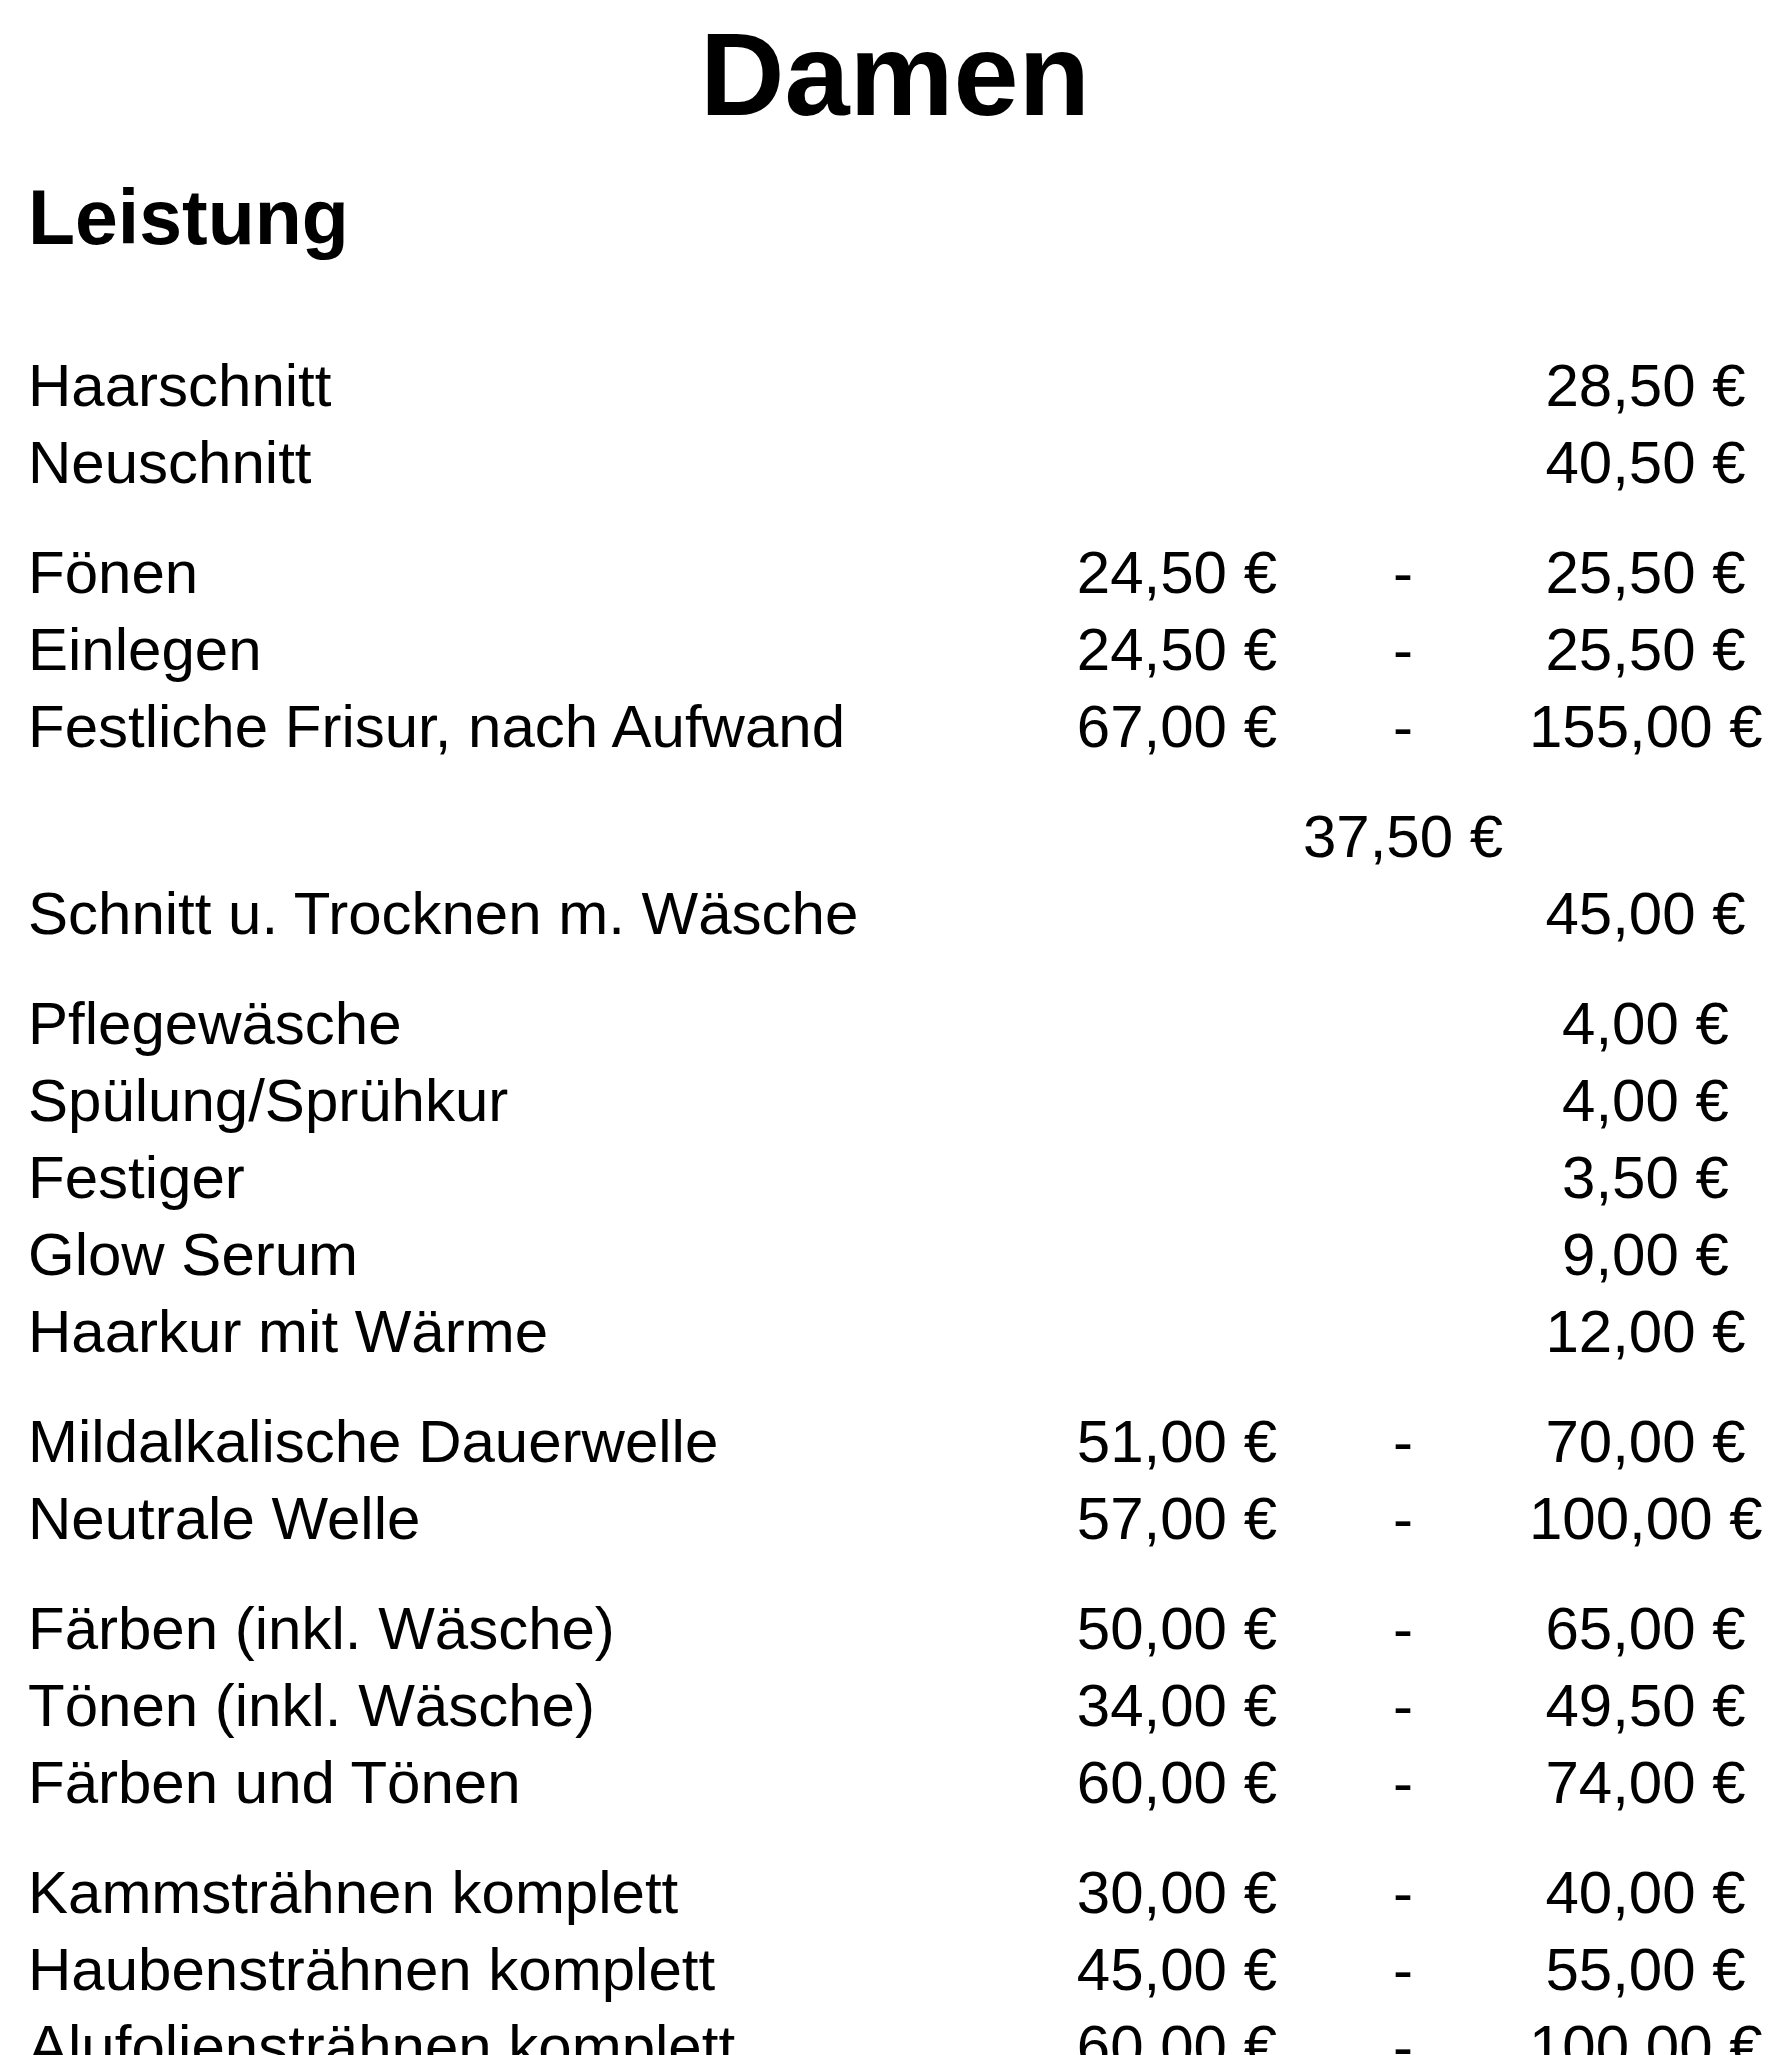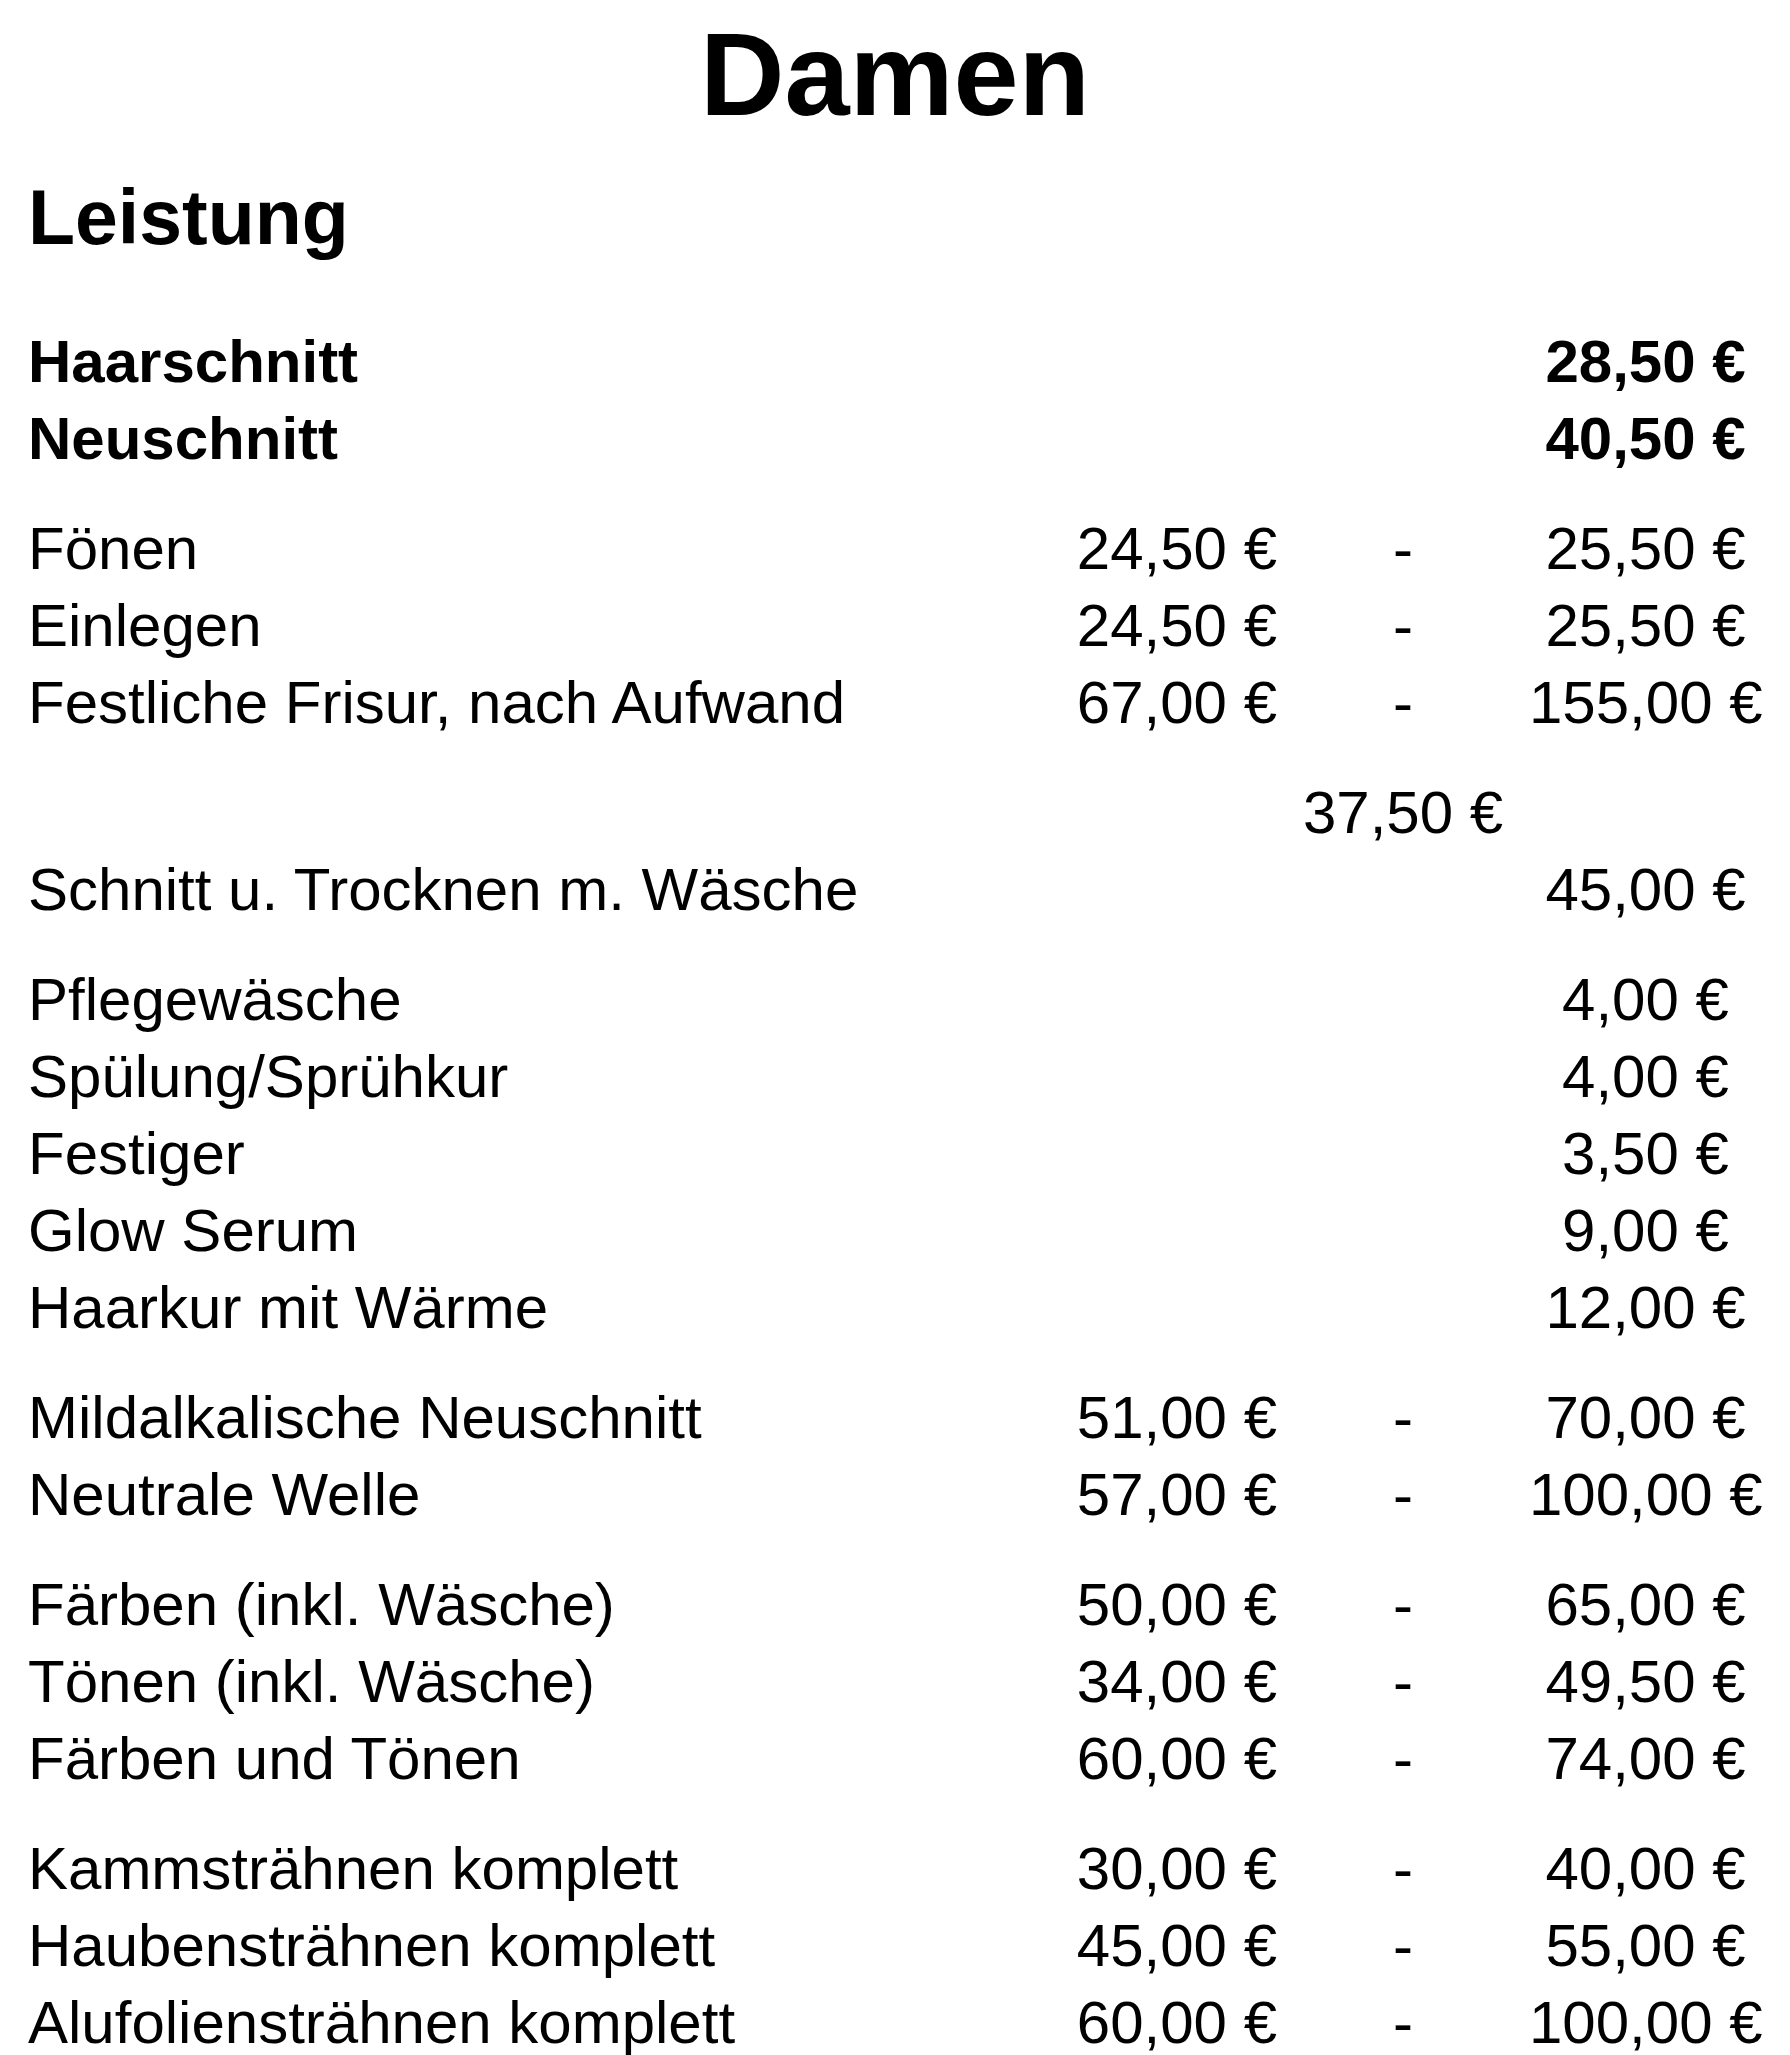--- a/index.html
+++ b/index.html
@@ -26,21 +26,21 @@
     margin-top: 33px;
     font-weight: bold;
     font-size: 77px;
     line-height: 89px;
     white-space: nowrap;
   }
   .header-row .col-service { flex: 1; text-align: left; }
   .header-row .col-preis  { width: 527px; text-align: left; }
   .table-body { display: block; }
   .group { margin-top: 33px; }
-  .group.first { margin-top: 61px; font-weight: bold; }
+  .group.first { margin-top: 85px; }
   .row {
     display: grid;
     grid-template-columns: 1fr 354px 252px 233px;
     font-size: 60px;
     line-height: 77px;
     white-space: nowrap;
     align-items: baseline;
   }
   .c-name { text-align: left; }
   .c-min  { text-align: right; }
@@ -132,21 +132,21 @@
         </div>
         <div class="row">
           <div class="c-name">Haarkur mit Wärme</div>
           <div class="c-min"></div>
           <div class="c-dash"></div>
           <div class="c-max">12,00 €</div>
         </div>
       </div>
       <div class="group">
         <div class="row">
-          <div class="c-name">Mildalkalische Neuschnitt</div>
+          <div class="c-name">Mildalkalische Dauerwelle</div>
           <div class="c-min">51,00 €</div>
           <div class="c-dash">-</div>
           <div class="c-max">70,00 €</div>
         </div>
         <div class="row">
           <div class="c-name">Neutrale Welle</div>
           <div class="c-min">57,00 €</div>
           <div class="c-dash">-</div>
           <div class="c-max">100,00 €</div>
         </div>

